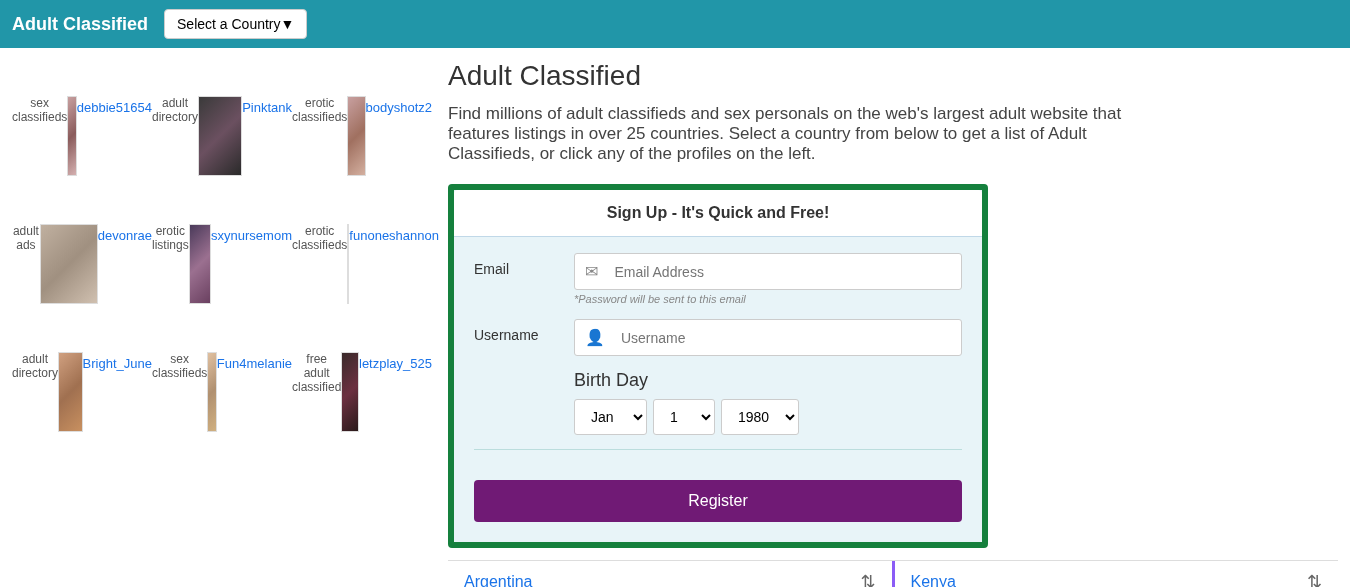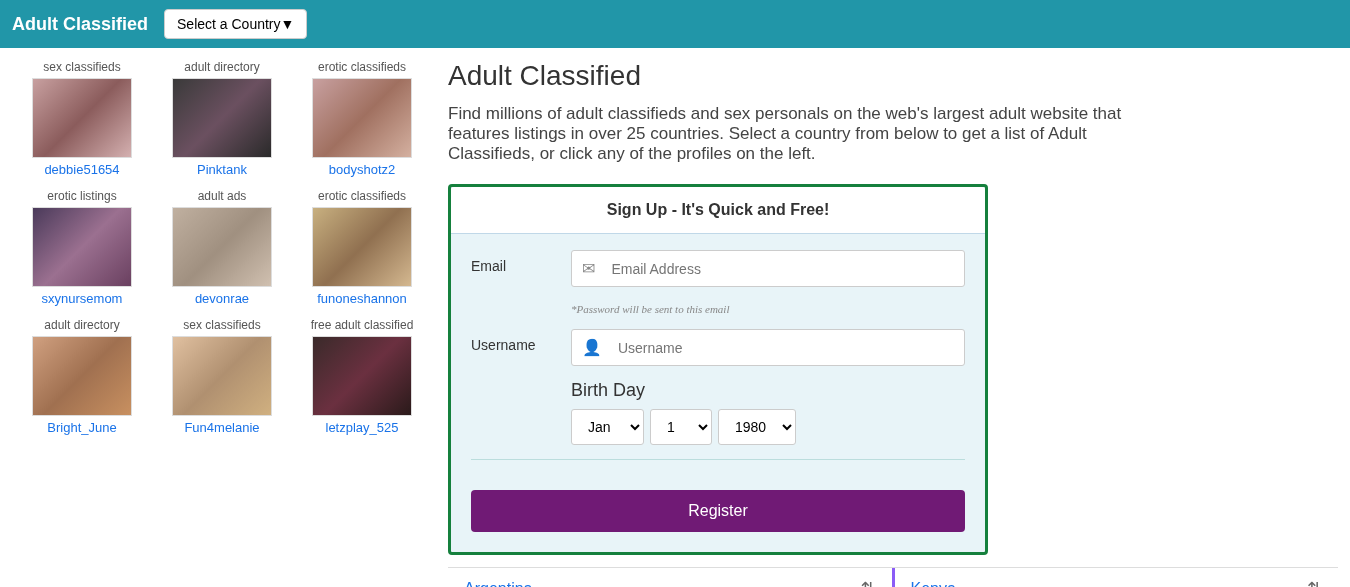--- a/index.html
+++ b/index.html
@@ -43,23 +43,23 @@
       flex-shrink: 0;
     }
     .profile-section {
       display: flex;
       flex-wrap: wrap;
       gap: 0;
     }
     .profile-col {
       width: 140px;
       display: flex;
-      flex-direction: column;
-      align-items: center;
+      flex-direction: row;
       margin-bottom: 12px;
+      margin-top: 36px;
     }
     .profile-label {
       font-size: 12px;
       color: #555;
       margin-bottom: 4px;
       text-align: center;
     }
     .profile-thumb {
       width: 100px;
       height: 80px;
@@ -100,21 +100,21 @@
     .content-desc {
       font-size: 17px;
       color: #444;
       margin-bottom: 20px;
       max-width: 700px;
     }
 
     
     .signup-box {
       background: #e8f4f8;
-      border: 3px solid #15803d;
+      border: 6px solid #15803d;
       border-radius: 4px;
       max-width: 540px;
       padding-bottom: 20px;
     }
     .signup-header {
       background: #fff;
       border-bottom: 1px solid #c0d8e8;
       padding: 14px;
       text-align: center;
       font-size: 16px;
@@ -158,23 +158,22 @@
       flex: 1;
       border: none;
       outline: none;
       padding: 8px 6px;
       font-size: 14px;
       background: transparent;
     }
     .input-hint {
       font-size: 11px;
       color: #888;
-      margin-top: 16px;
+      margin-top: 3px;
       font-style: italic;
-      font-family: Liberation Serif, serif;
     }
     .birthday-label {
       font-size: 18px;
       color: #333;
       margin-bottom: 8px;
       margin-left: 100px;
     }
     .birthday-selects {
       display: flex;
       gap: 6px;
@@ -253,28 +252,28 @@
     <div class="profile-label">adult directory</div>
     <div class="profile-thumb profile-thumb-2"></div>
     <div class="profile-name">Pinktank</div>
   </div>
         <div class="profile-col">
     <div class="profile-label">erotic classifieds</div>
     <div class="profile-thumb profile-thumb-3"></div>
     <div class="profile-name">bodyshotz2</div>
   </div>
         <div class="profile-col">
+    <div class="profile-label">adult ads</div>
+    <div class="profile-thumb profile-thumb-5"></div>
+    <div class="profile-name">devonrae</div>
+  </div>
+        <div class="profile-col">
     <div class="profile-label">erotic listings</div>
     <div class="profile-thumb profile-thumb-4"></div>
     <div class="profile-name">sxynursemom</div>
-  </div>
-        <div class="profile-col">
-    <div class="profile-label">adult ads</div>
-    <div class="profile-thumb profile-thumb-5"></div>
-    <div class="profile-name">devonrae</div>
   </div>
         <div class="profile-col">
     <div class="profile-label">erotic classifieds</div>
     <div class="profile-thumb profile-thumb-6"></div>
     <div class="profile-name">funoneshannon</div>
   </div>
         <div class="profile-col">
     <div class="profile-label">adult directory</div>
     <div class="profile-thumb profile-thumb-7"></div>
     <div class="profile-name">Bright_June</div>

